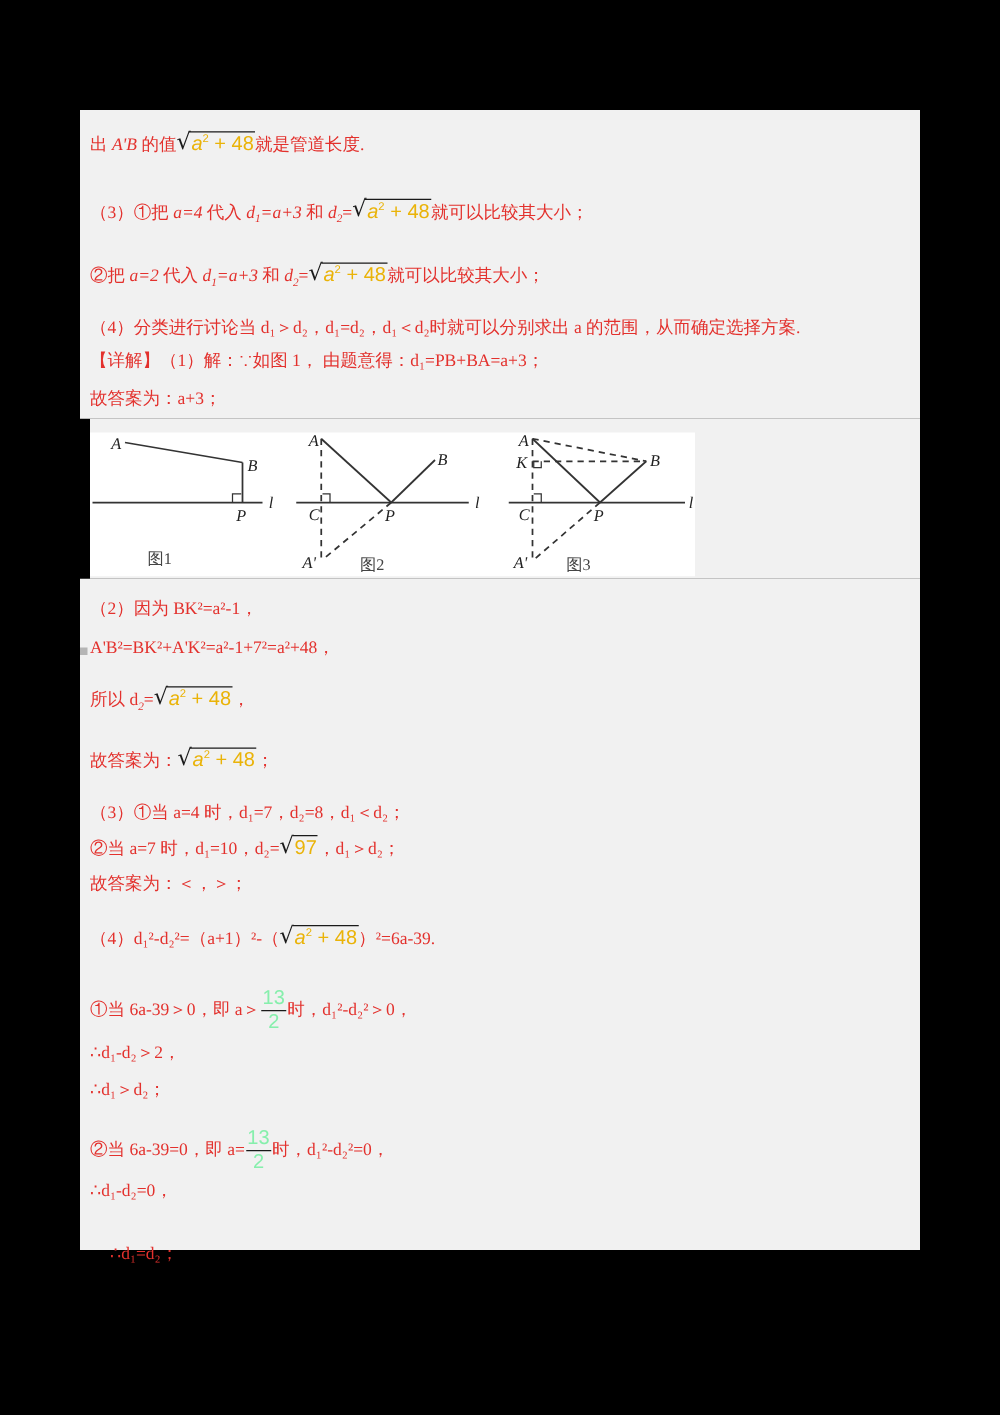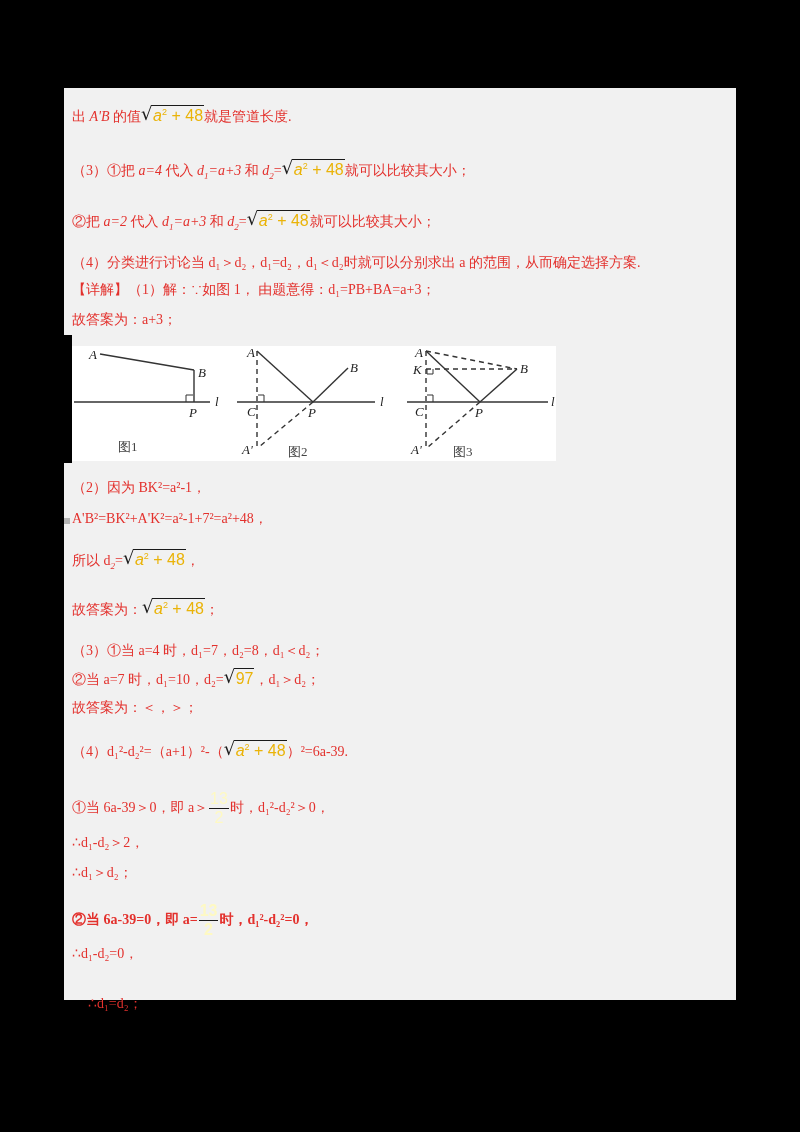--- a/index.html
+++ b/index.html
@@ -24,21 +24,21 @@
   .sub { font-size: 9px; vertical-align: sub; line-height: 0; font-style: italic; }
   .sqrt { display: inline-block; position: relative; padding-left: 9px; margin-left: 1px; }
   .sqrt::before {
     content: "√"; position: absolute; left: -1px; top: -2px; font-size: 18px; color: #1a1a1a;
     font-family: "DejaVu Sans", sans-serif;
   }
   .sqrt .rad { border-top: 1px solid #1a1a1a; padding: 1px 1px 0 2px; font-size: 16px; color: #eab308;
     font-family: "Liberation Sans", sans-serif; }
   .sqrt .rad i { font-style: italic; }
   .frac { display: inline-flex; flex-direction: column; align-items: center; vertical-align: middle;
-    color: #fef9c3; font-family: "Liberation Sans", sans-serif; font-size: 16px; line-height: 18px; margin: 0 1px; }
+    color: #86efac; font-family: "Liberation Sans", sans-serif; font-size: 16px; line-height: 18px; margin: 0 1px; }
   .frac .num { border-bottom: 1px solid #1a1a1a; padding: 0 1px; }
   .figure {
     position: absolute; left: 72px; top: 346px; width: 484px; height: 115px; background: #ffffff;
   }
   .figure svg { position: absolute; left: 0; top: 0; }
   .artifact { position: absolute; left: 64px; top: 518px; width: 6px; height: 6px; background: #b5b5b5; }
 </style>
 </head>
 <body>
 
@@ -147,21 +147,21 @@
 <div class="line" style="top:790px;">
   <span>①当 6a-39＞0，即 a＞</span><span class="frac">
       <span class="num">13</span>
       <span class="den">2</span>
     </span><span>时，d₁²-d₂²＞0，</span>
 </div>
 
 <div class="line" style="top:833px;">∴d₁-d₂＞2，</div>
 <div class="line" style="top:863px;">∴d₁＞d₂；</div>
 
-<div class="line" style="top:902px;font-weight:bold;">
+<div class="line" style="top:902px;">
   <span>②当 6a-39=0，即 a=</span><span class="frac">
       <span class="num">13</span>
       <span class="den">2</span>
     </span><span>时，d₁²-d₂²=0，</span>
 </div>
 
 <div class="line" style="top:944px;">∴d₁-d₂=0，</div>
 <div class="line" style="top:994px;margin-left:16px;">∴d₁=d₂；</div>
 
 </body></html>

